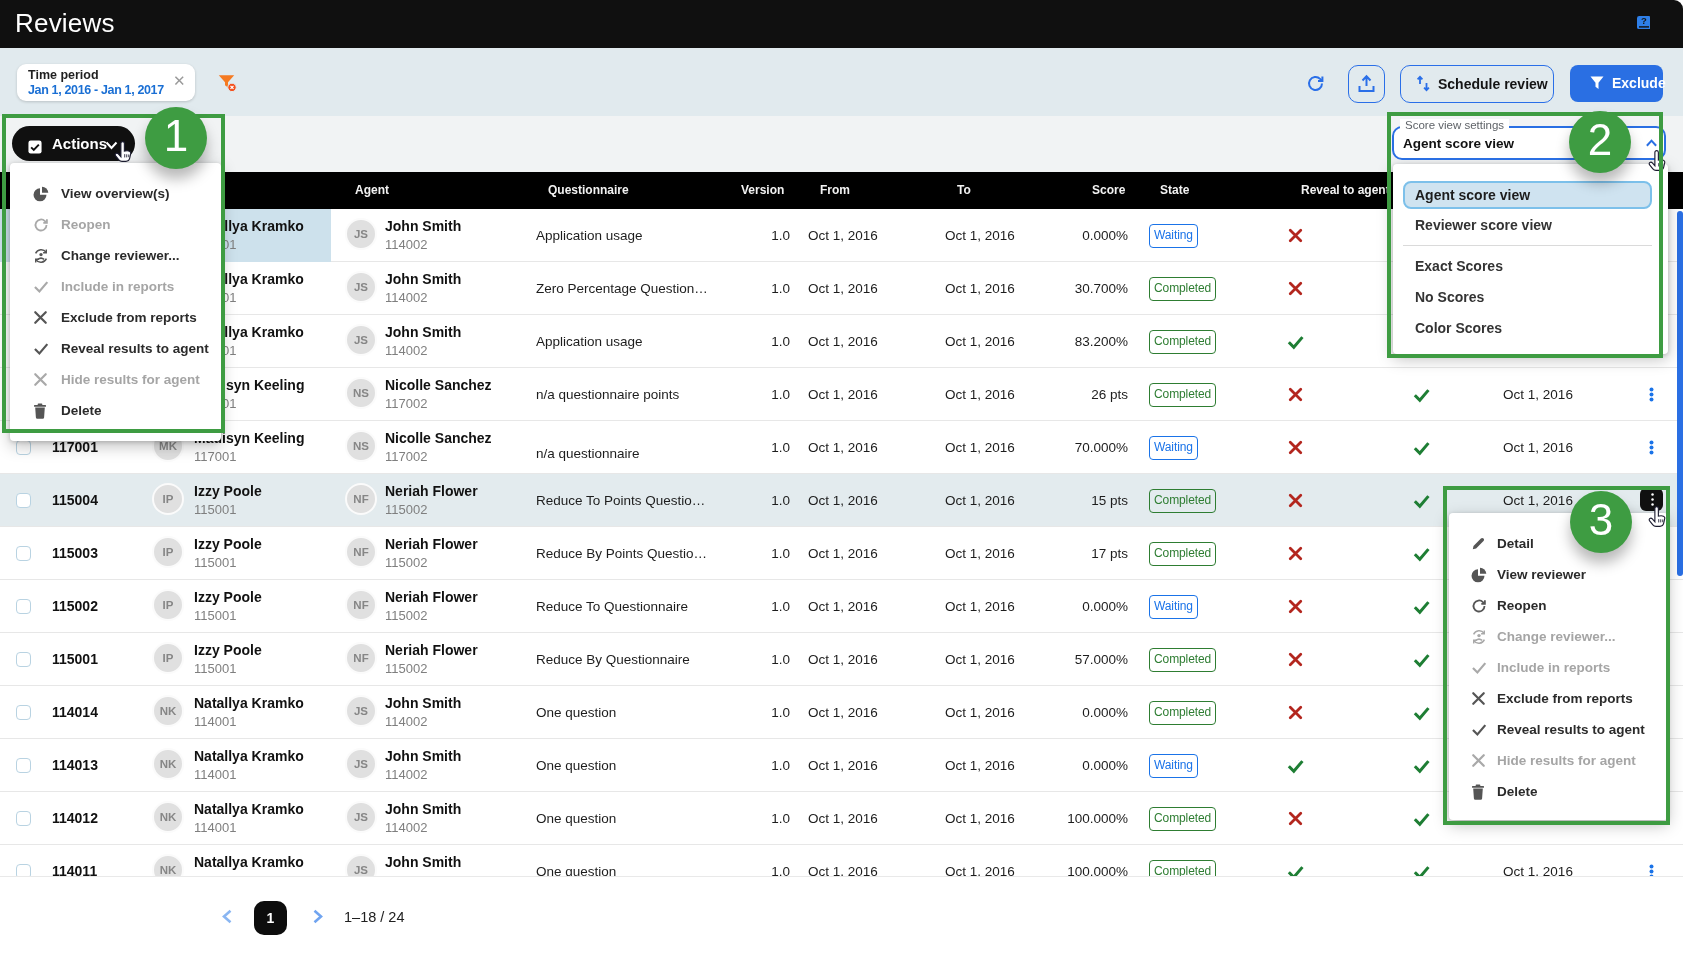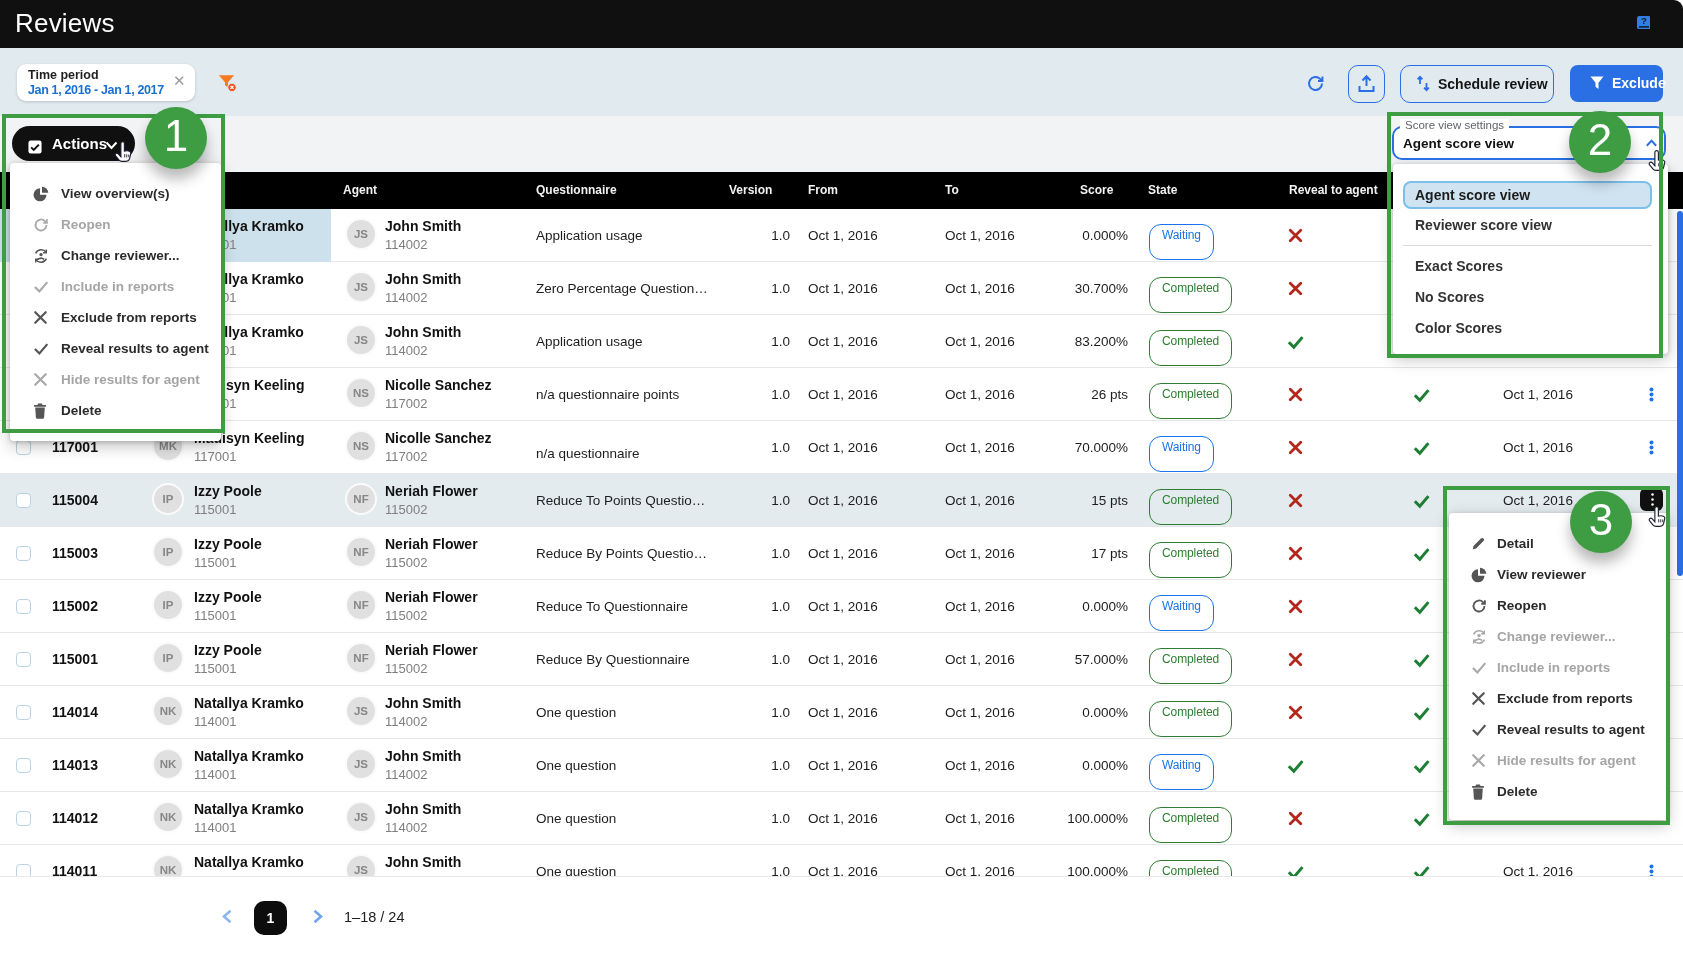--- a/index.html
+++ b/index.html
@@ -13,32 +13,32 @@
 #bandA{left:0;top:48px;width:1683px;height:68px;background:#e1eaee;}
 #bandB{left:0;top:116px;width:1683px;height:56px;background:#f1f3f4;}
 
 #chip{left:17px;top:64px;width:178px;height:37px;background:#fff;border-radius:9px;
   box-shadow:0 1px 3px rgba(0,0,0,.18);}
 #chip .l1{position:absolute;left:11px;top:4px;font-size:12.5px;color:#1f1f1f;font-weight:bold;}
 #chip .l2{position:absolute;left:11px;top:19px;font-size:12.5px;letter-spacing:-.35px;color:#1a6fd4;font-weight:bold;}
 #chip .x{position:absolute;left:156px;top:8px;font-size:15px;color:#9a9a9a;}
 
 #thead{left:0;top:172px;width:1683px;height:37px;background:#000;}
-.th{position:absolute;top:11px;font-size:12px;font-weight:bold;color:#f2f2f2;}
+.th{position:absolute;top:11px;font-size:12px;font-weight:bold;color:#f2f2f2;margin-left:12px;}
 
 .row{position:absolute;left:0;width:1683px;height:53px;border-bottom:1px solid #e7e7e7;background:#fff;}
 .c{position:absolute;font-size:13.5px;color:#1d1d1d;}
 .cb{position:absolute;left:16px;width:15px;height:15px;border:1.5px solid #b9d3e2;border-radius:4px;background:#fff;}
 .id{position:absolute;left:52px;top:18px;font-size:14px;font-weight:bold;color:#111;}
 .av{position:absolute;width:32px;height:32px;border-radius:50%;background:#e0e0e0;color:#868686;
   font-size:11.5px;font-weight:bold;text-align:center;line-height:29px;border:2px solid rgba(255,255,255,.85);}
 .nm{position:absolute;top:9px;font-size:14px;font-weight:bold;color:#111;white-space:nowrap;}
 .sub{position:absolute;top:28px;font-size:13px;color:#7f7f7f;}
-.chipS{position:absolute;top:15px;height:36px;border-radius:12px;font-size:12px;
-  line-height:21px;padding:0 12px;border:1.5px solid;letter-spacing:-.1px;}
+.chipS{position:absolute;top:15px;height:24px;border-radius:4px;font-size:12px;
+  line-height:21px;padding:0 4px;border:1.5px solid;letter-spacing:-.1px;}
 .done{color:#2e7d32;border-color:#2e7d32;}
 .wait{color:#1a73e8;border-color:#1a73e8;}
 
 #pager{left:0;top:876px;width:1683px;height:77px;background:#fff;border-top:1px solid #e9e9e9;}
 #ipp{position:absolute;left:16px;top:22px;width:178px;height:37px;border:1px solid #8f9499;border-radius:8px;}
 #ipp .lab{position:absolute;left:8px;top:-9px;background:#fff;padding:0 4px;font-size:11.5px;color:#5f6368;}
 #ipp .val{position:absolute;left:12px;top:9px;font-size:14px;font-weight:bold;color:#1d1d1d;}
 #pbox{position:absolute;left:254px;top:24px;width:33px;height:34px;background:#0d0d0d;border-radius:10px;
   color:#fff;font-size:14px;font-weight:bold;text-align:center;line-height:34px;}
 #range{position:absolute;left:344px;top:32px;font-size:14.5px;color:#202020;}

